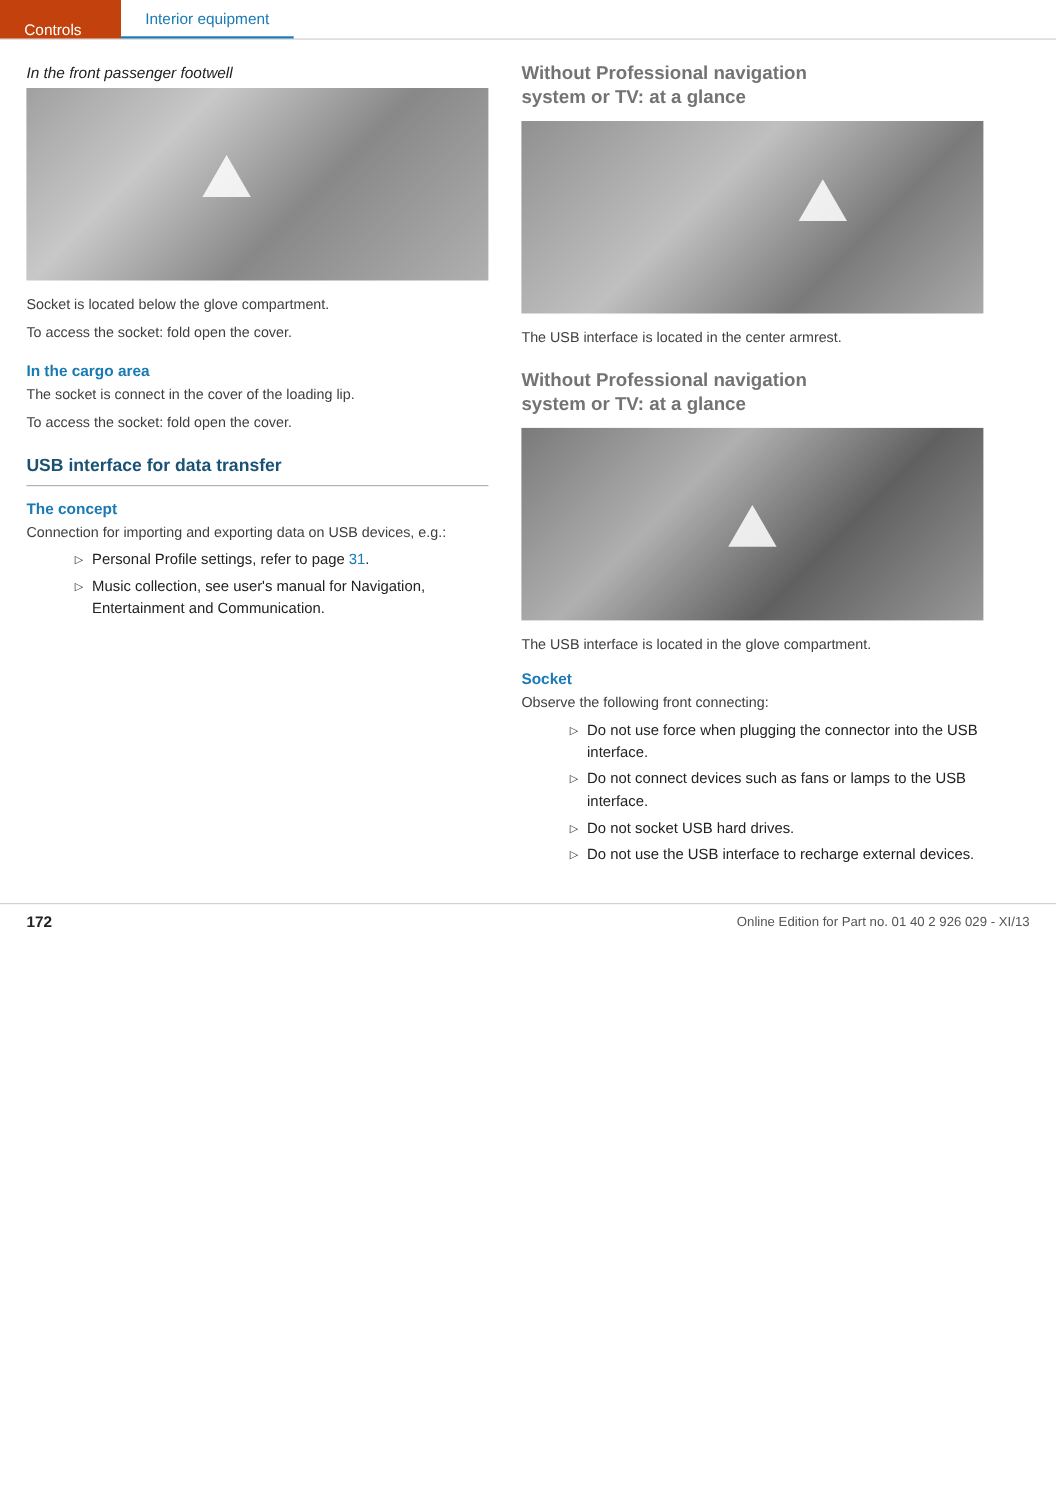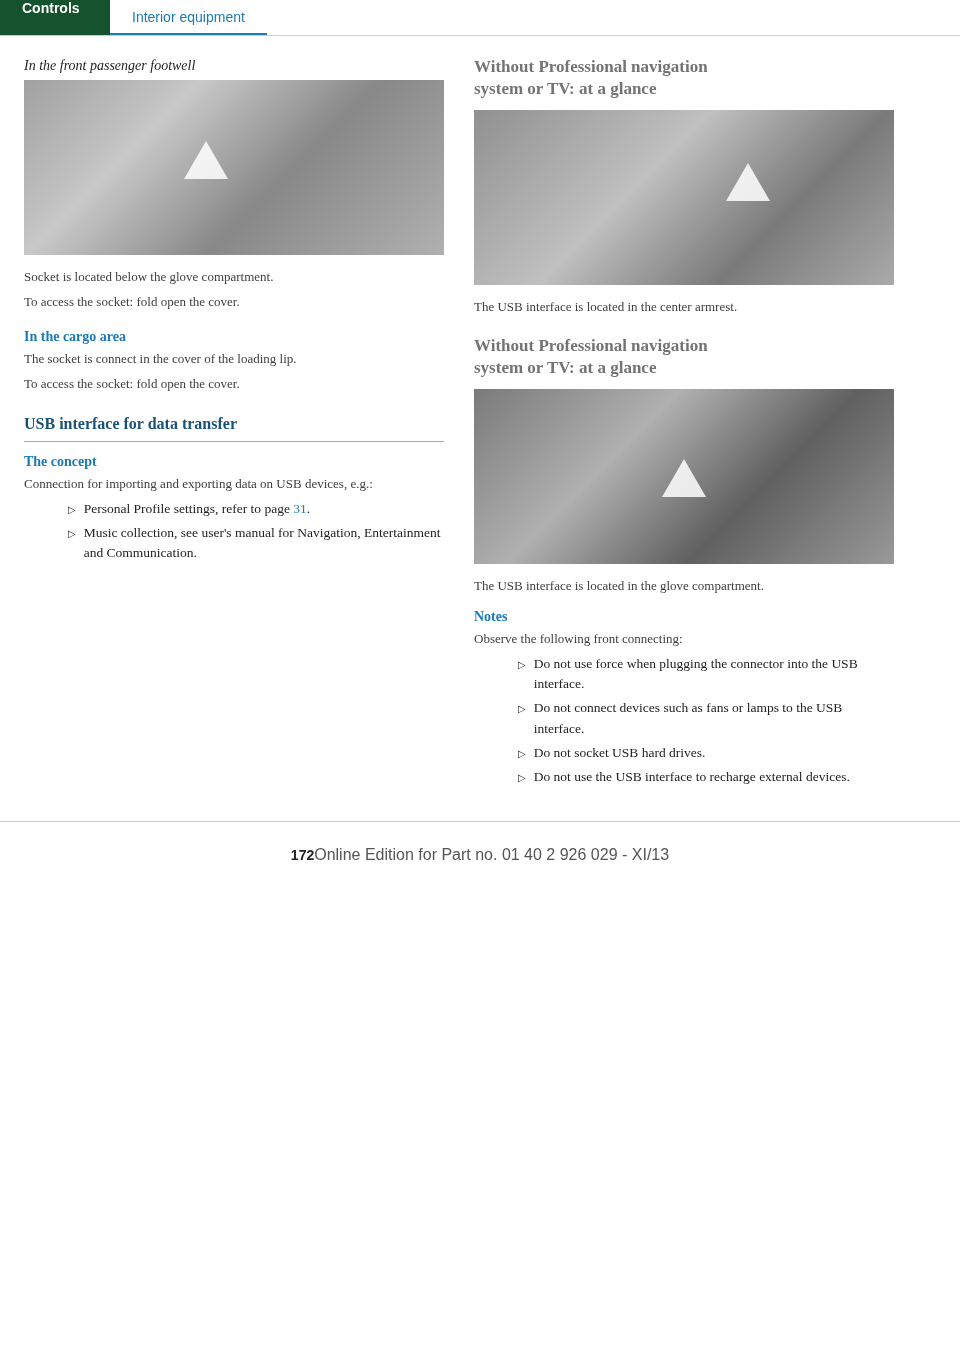--- a/index.html
+++ b/index.html
@@ -12,44 +12,43 @@
       min-height: 1362px;
     }
 
     
     .header {
       display: flex;
       height: 36px;
       border-bottom: 1px solid #ccc;
     }
     .header-controls {
-      background: #14532d;
+      background: #c2410c;
       color: #fff;
       display: flex;
-      align-items: flex-start;
+      align-items: flex-end;
       padding: 0 22px;
       font-size: 14px;
-      font-weight: bold;
+      font-weight: normal;
       min-width: 110px;
     }
     .header-interior {
       display: flex;
       align-items: center;
       padding: 15px 22px;
       font-size: 14px;
       color: #1a7ab5;
       border-bottom: 2px solid #1a7ab5;
     }
 
     
     .page-content {
       display: flex;
       padding: 20px 24px 20px 24px;
       gap: 30px;
-      font-family: Liberation Serif, serif;
     }
 
     
     .left-col {
       flex: 1;
       min-width: 0;
       max-width: 420px;
     }
 
     
@@ -148,32 +147,32 @@
       font-size: 14px;
       font-weight: bold;
       margin-bottom: 4px;
       margin-top: 14px;
     }
 
     
     .footer {
       display: flex;
       align-items: center;
-      justify-content: center;
-      padding: 24px 24px;
+      justify-content: space-between;
+      padding: 8px 24px;
       border-top: 1px solid #ccc;
       margin-top: 10px;
     }
     .footer-page {
       font-size: 14px;
       font-weight: bold;
       color: #222;
     }
     .footer-edition {
-      font-size: 16px;
+      font-size: 12px;
       color: #555;
     }
 
     
     .img-front-footwell {
       background: linear-gradient(135deg, #a0a0a0 0%, #c8c8c8 30%, #888 60%, #b0b0b0 100%);
     }
     .img-center-armrest {
       background: linear-gradient(135deg, #909090 0%, #c0c0c0 40%, #7a7a7a 70%, #aaa 100%);
     }
@@ -268,21 +267,21 @@
       </div>
 
       <div class="image-placeholder img-glove-compartment">
         <div class="arrow-up" style="left:50%;top:40%;transform:translateX(-50%);"></div>
       </div>
 
       <p class="body-text">The USB interface is located in the glove compartment.</p>
     </div>
 
     <div style="margin-top:14px;">
-      <div class="notes-title">Notes</div>
+      <div class="notes-title">Socket</div>
       <p class="body-text">Observe the following front connecting:</p>
       <ul class="bullet-list">
         <li>
           <span>Do not use force when plugging the connector into the USB interface.</span>
         </li>
         <li>
           <span>Do not connect devices such as fans or lamps to the USB interface.</span>
         </li>
         <li>
           <span>Do not socket USB hard drives.</span>

